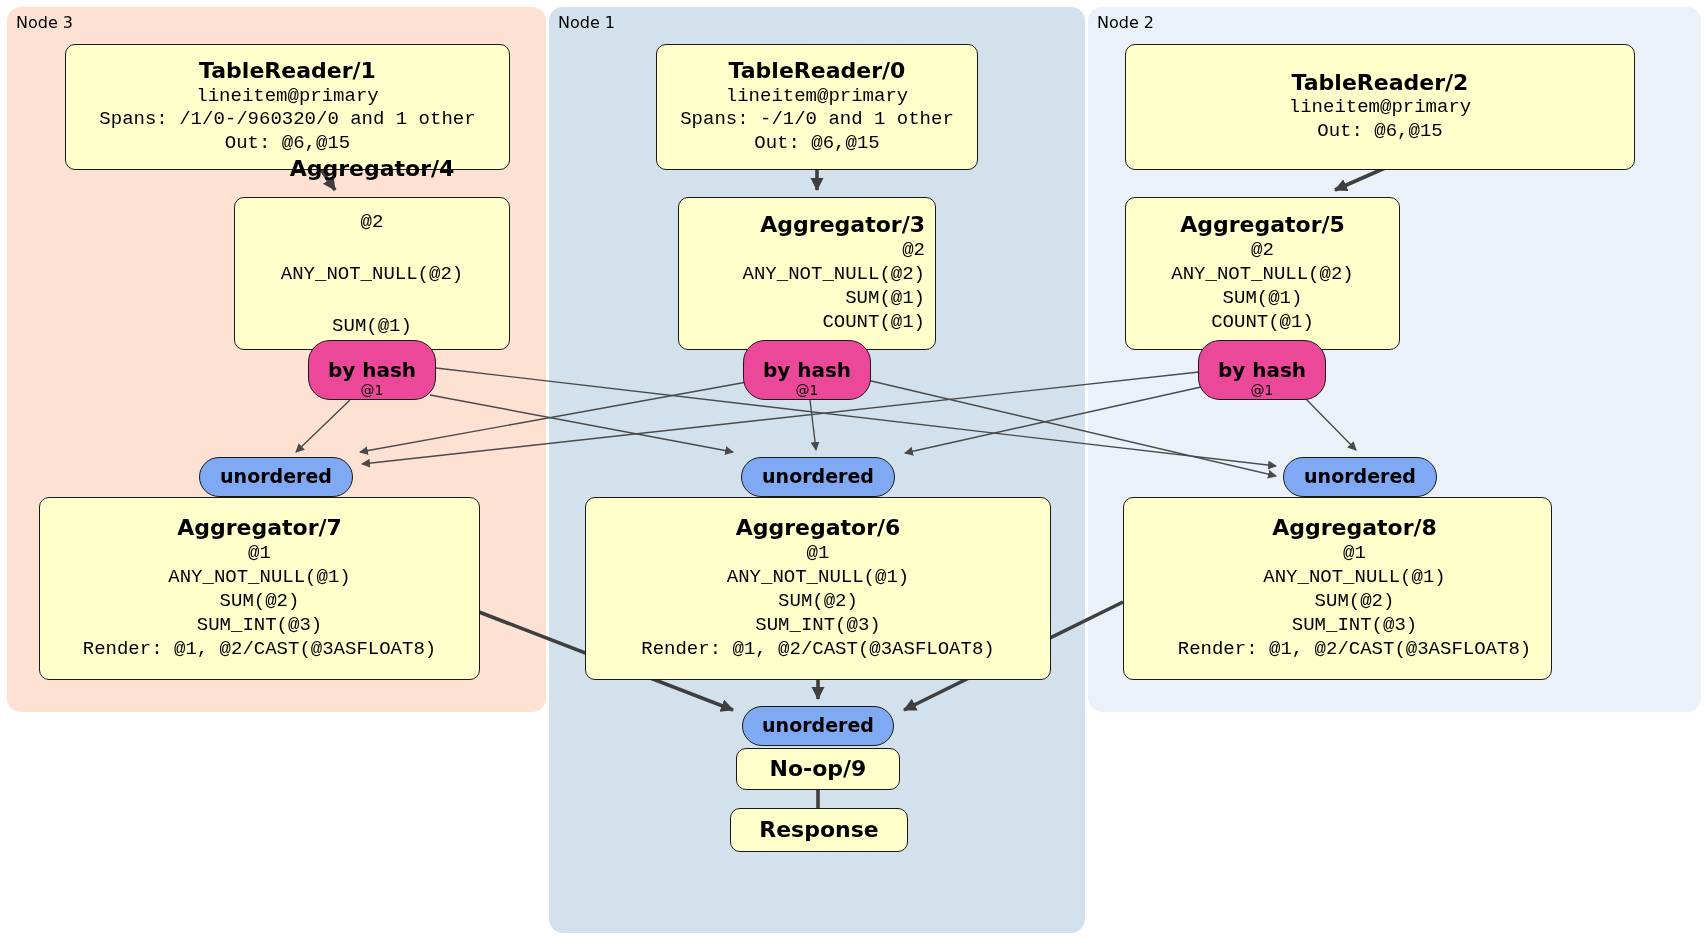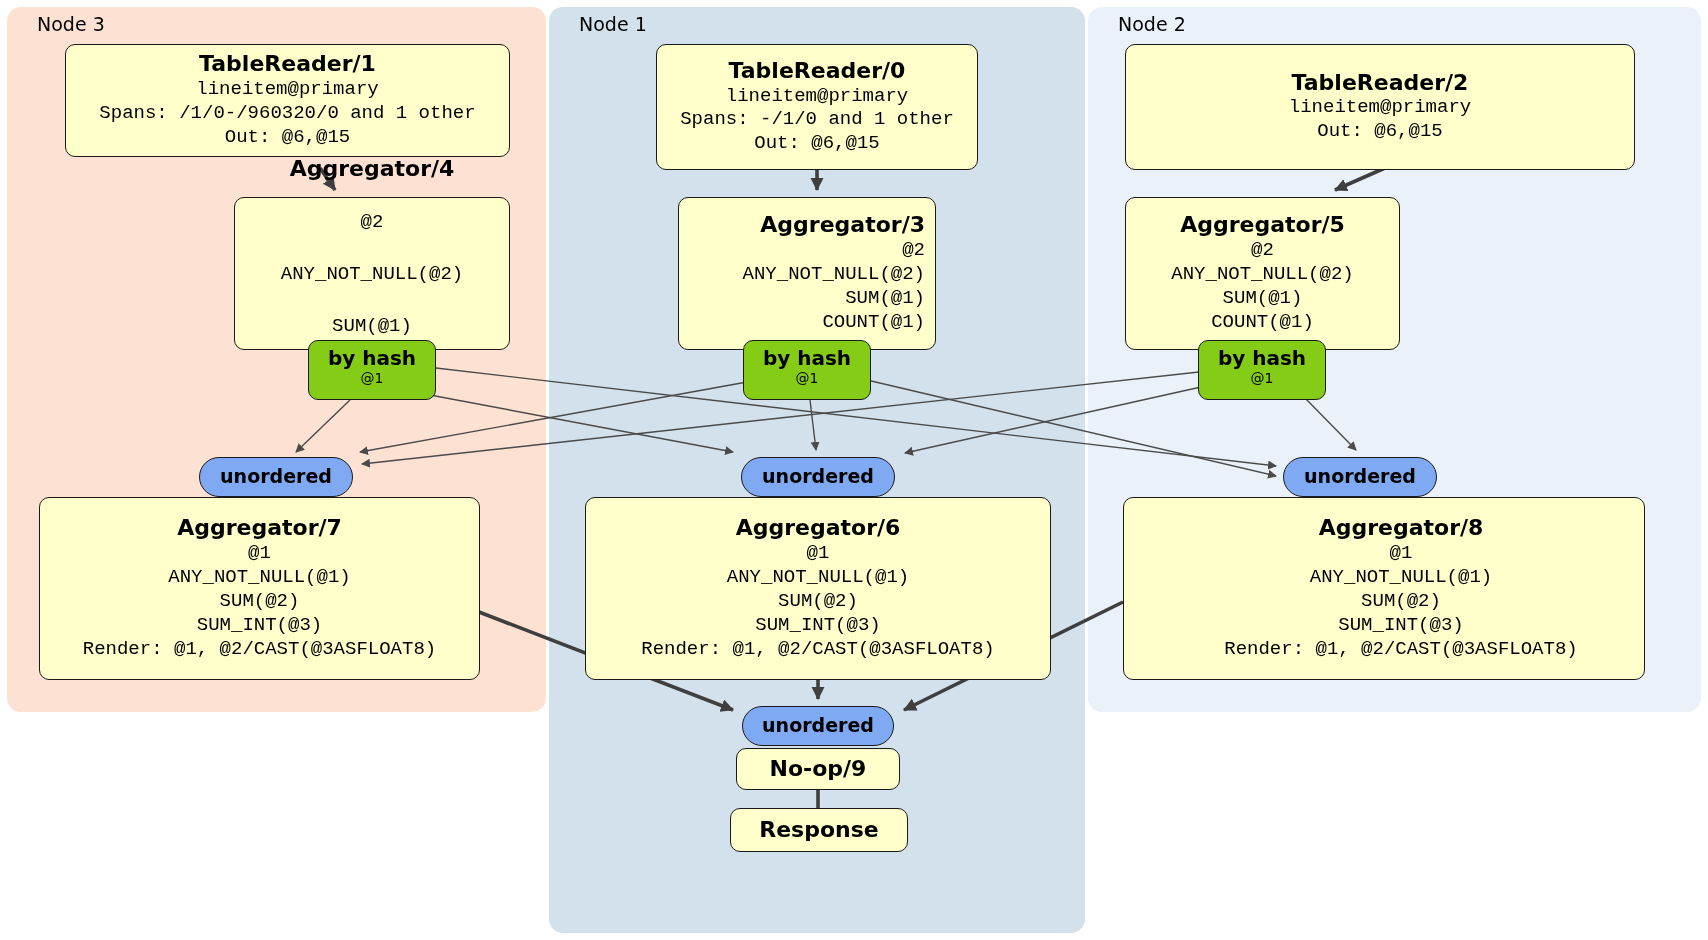--- a/index.html
+++ b/index.html
@@ -1,52 +1,52 @@
 <!DOCTYPE html>
 <html><head>
 <meta charset="utf-8">
 <style>
   html,body { margin:0; padding:0; background:#ffffff; }
   .canvas {
     position:relative; width:1708px; height:940px; background:#ffffff;
     font-family:"DejaVu Sans", "Liberation Sans", sans-serif; overflow:hidden; color:#000;
   }
   .panel { position:absolute; border-radius:14px; z-index:0; }
-  .panel-label { position:absolute; top:6px; left:9px; font-size:19px; color:#000;margin-left:21px; }
+  .panel-label { position:absolute; top:6px; left:9px; font-size:16px; color:#000; }
   #panel-node3 { left:7px;    top:7px; width:539px; height:705px; background:#fde2d4; }
   #panel-node1 { left:549px;  top:7px; width:536px; height:926px; background:#d2e1eb; }
   #panel-node2 { left:1088px; top:7px; width:613px; height:705px; background:#eaf1f9; }
 
   svg.edges { position:absolute; left:0; top:0; z-index:1; pointer-events:none; }
   .thick { stroke:#3f3f3f; stroke-width:3.6; fill:none; }
   .thin  { stroke:#4a4a4a; stroke-width:1.4; fill:none; }
 
   .opbox {
     position:absolute; z-index:2; background:#ffffcc; border:1.6px solid #1a1a1a;
     border-radius:10px; text-align:center; box-sizing:border-box;
     display:flex; flex-direction:column; justify-content:center; padding:4px 10px;
   }
   .op-title { font-weight:bold; font-size:22px; line-height:1.22; white-space:nowrap; }
   .op-line  { font-size:19px; line-height:1.26; white-space:nowrap;font-family:Liberation Mono, monospace; }
 
-  #box-tr1  { left:65px;   top:44px;  width:445px; height:113px; }
+  #box-tr1  { left:65px;   top:44px;  width:445px; height:126px; }
   #box-tr0  { left:656px;  top:44px;  width:322px; height:126px; }
   #box-tr2  { left:1125px; top:44px;  width:510px; height:126px; }
   #box-agg4 { left:234px;  top:197px; width:276px; height:153px;gap:28px; }
   #box-agg3 { left:678px;  top:197px; width:258px; height:153px;text-align:right; }
   #box-agg5 { left:1125px; top:197px; width:275px; height:153px; }
   #box-agg7 { left:39px;   top:497px; width:441px; height:183px; }
   #box-agg6 { left:585px;  top:497px; width:466px; height:183px; }
-  #box-agg8 { left:1123px; top:497px; width:522px; height:183px;padding-left:44px; }
+  #box-agg8 { left:1123px; top:497px; width:429px; height:183px;padding-left:44px; }
   #box-noop { left:736px;  top:748px; width:164px; height:42px; }
   #box-resp { left:730px;  top:808px; width:178px; height:44px; }
 
   .pill { position:absolute; z-index:3; border:1.6px solid #1a1a1a; text-align:center; box-sizing:border-box; }
   .byhash {
-    background:#84cc16; border-radius:10px; width:128px; height:60px; padding-top:6px;
+    background:#ec4899; border-radius:22px; width:128px; height:60px; padding-top:18px;
   }
   .byhash-label  { font-weight:bold; font-size:20px; line-height:1.15; }
   .byhash-detail { font-size:14px; line-height:1.2; }
   #router-hash-n3 { left:308px;  top:340px; }
   #router-hash-n1 { left:743px;  top:340px; }
   #router-hash-n2 { left:1198px; top:340px; }
 
   .unordered {
     background:#7fa9f2; border-radius:20px; width:154px; height:40px;
     font-weight:bold; font-size:19px; line-height:37px;

